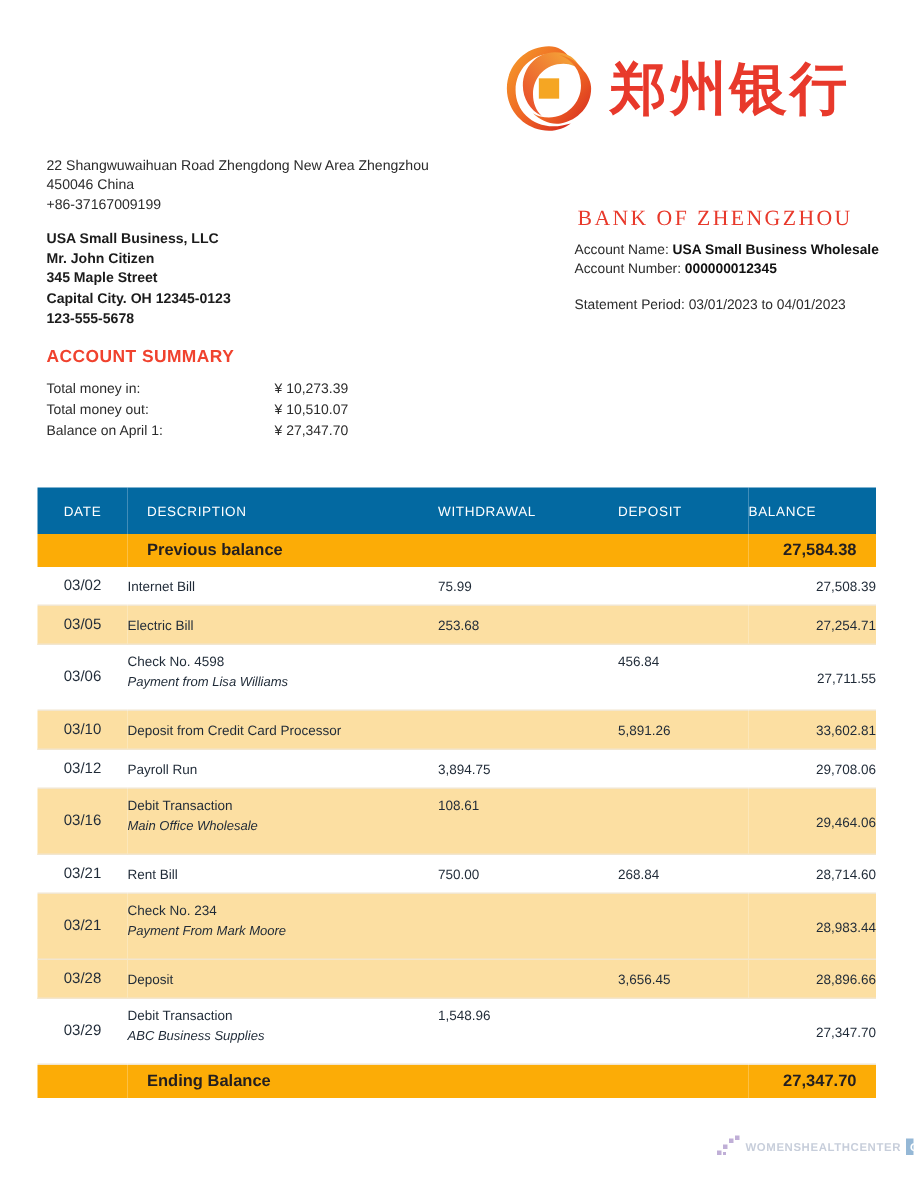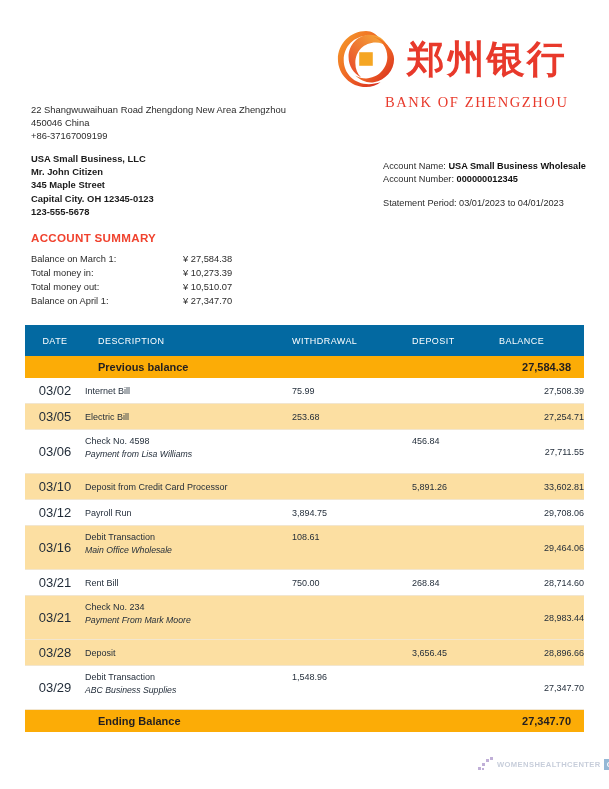--- a/index.html
+++ b/index.html
@@ -8,21 +8,21 @@
     background:#ffffff;
     font-family:"Liberation Sans","DejaVu Sans",sans-serif;
     color:#231f20;
     position:relative;
     overflow:hidden;
     -webkit-font-smoothing:antialiased;
   }
   .page{position:relative;width:609px;height:789px;}
 
   
-  .logo-block{position:absolute;left:333px;top:28px;display:flex;flex-direction:column;align-items:center;}
+  .logo-block{position:absolute;left:333px;top:28px;display:flex;flex-direction:column;align-items:center;gap:44px;}
   .logo-row{display:flex;align-items:center;gap:10px;}
   .logo-mark{width:62px;height:62px;flex:0 0 auto;}
   .logo-cn{font-family:"DejaVu Sans",sans-serif;font-size:38px;font-weight:700;color:#e8392b;letter-spacing:2px;line-height:1;}
   .logo-en{font-family:"Liberation Serif","DejaVu Serif",serif;font-size:14.5px;letter-spacing:1.6px;color:#e8392b;margin-top:4px;text-align:center;width:100%;padding-left:52px;box-sizing:border-box;}
 
   
   .bank-addr{position:absolute;left:31px;top:103px;font-size:9.4px;line-height:13.2px;color:#2b2b2b;}
   .cust-addr{position:absolute;left:31px;top:152px;font-size:9.4px;line-height:13.2px;font-weight:700;color:#1b1b1b;}
 
   .acct-info{position:absolute;left:383px;top:160px;font-size:9.2px;line-height:13px;color:#2b2b2b;}
@@ -60,21 +60,21 @@
   .band td{height:22px;font-weight:700;color:#231f20;font-size:11px;}
   .band .b-desc{padding-left:13px;}
   .band .b-bal{text-align:right;padding-right:13px;}
 
   tr.r-alt{background:#fcdfa2;}
   tr.r-plain{background:#ffffff;}
   tr.tx-row td{border-bottom:1px solid #f2e6cf;}
   tr.tx-row.h1 td{height:25px;}
   tr.tx-row.h2 td{height:37px;}
 
-  .c-dt{text-align:center;font-size:13px;color:#1f2a37;}
+  .c-dt{text-align:center;font-size:10px;color:#1f2a37;}
   .c-ds{padding-left:13px;font-size:9px;color:#1f2a37;}
   .c-ds .sub{display:block;font-style:italic;font-size:8.7px;margin-top:3px;color:#1f2a37;}
   .c-w{text-align:left;padding-left:0;font-size:9px;color:#1f2a37;}
   .c-d{padding-right:0;font-size:9px;color:#1f2a37;}
   .c-b{text-align:right;padding-right:13px;font-size:9px;color:#1f2a37;}
   td.top-al{vertical-align:top;padding-top:6px;}
 
   
   .wm{position:absolute;left:478px;top:757px;display:flex;align-items:center;gap:3px;opacity:.55;}
   .wm-dots{position:relative;width:16px;height:14px;}
@@ -136,24 +136,20 @@
       <span>Account Number:</span>
       <b>000000012345</b>
     </div>
   </div>
   <div class="acct-period">Statement Period: 03/01/2023 to 04/01/2023</div>
 
   <div class="sum-title">ACCOUNT SUMMARY</div>
   <table class="sum-table">
       <tbody>
     <tr>
-      <td class="sum-label">Balance on March 1:</td>
-      <td class="sum-val">¥ 27,584.38</td>
-    </tr>
-    <tr>
       <td class="sum-label">Total money in:</td>
       <td class="sum-val">¥ 10,273.39</td>
     </tr>
     <tr>
       <td class="sum-label">Total money out:</td>
       <td class="sum-val">¥ 10,510.07</td>
     </tr>
     <tr>
       <td class="sum-label">Balance on April 1:</td>
       <td class="sum-val">¥ 27,347.70</td>

